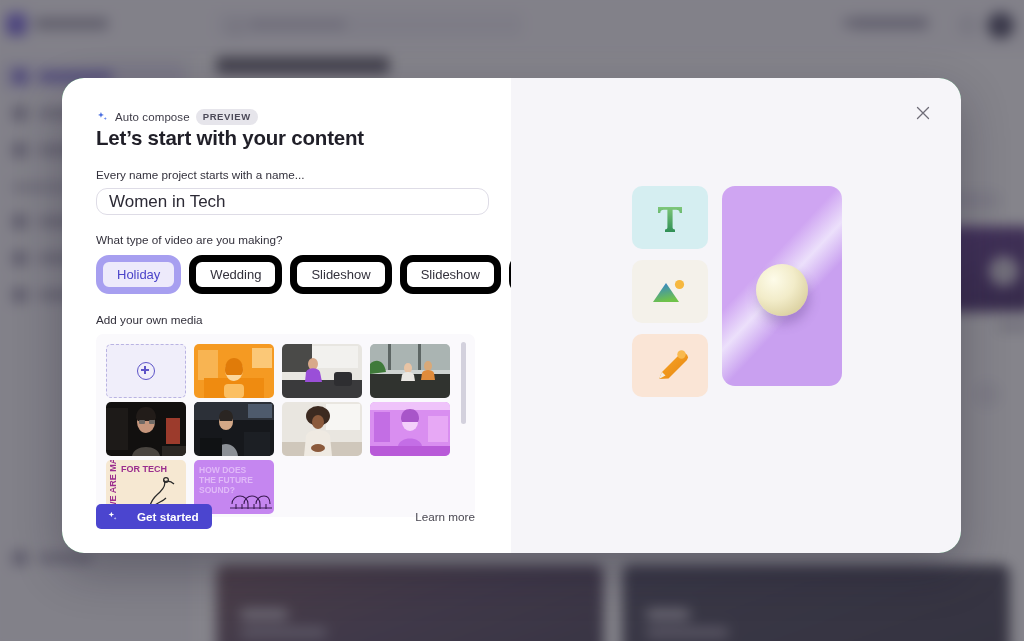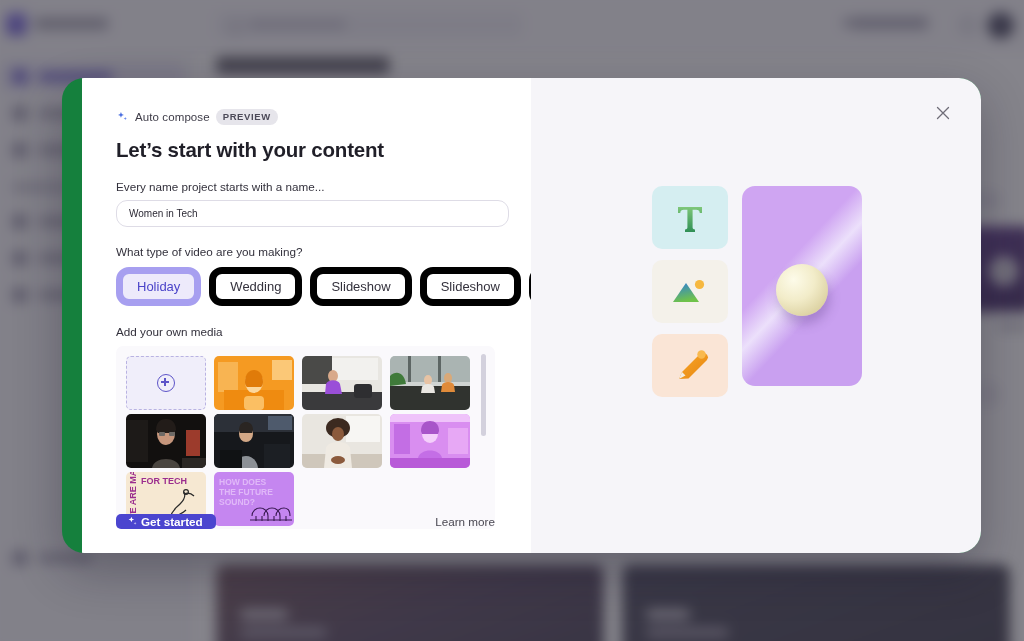--- a/index.html
+++ b/index.html
@@ -40,54 +40,54 @@
                  border-top:6px solid transparent;border-bottom:6px solid transparent;}
   .bg-cardlbl{position:absolute;height:9px;border-radius:3px;background:#c8c5d2;}
   .bg-srch2{position:absolute;left:965px;top:380px;width:26px;height:26px;border-radius:50%;background:#eceaf2;}
 
   
   #overlay{position:absolute;inset:0;background:rgba(58,56,68,.62);}
 
   
   #dialog{position:absolute;left:62px;top:78px;width:899px;height:475px;background:#15803d;
           border-radius:22px;overflow:hidden;display:flex;
-          box-shadow:0 18px 48px rgba(20,18,35,.30);padding-left:20px;}
+          box-shadow:0 18px 48px rgba(20,18,35,.30);}
 
   
   .left-pane{width:449px;height:475px;background:#ffffff;position:relative;box-sizing:border-box;
              padding:31px 0 0 34px;}
   .eyebrow{display:flex;align-items:center;gap:6px;height:16px;}
   .sparkle-sm{width:13px;height:13px;flex:none;}
   .eyebrow-txt{font-size:11.5px;color:#3d3b47;letter-spacing:.1px;}
   .preview-badge{font-size:9.5px;font-weight:700;letter-spacing:.6px;color:#4c4a58;
                  background:#e6e5eb;border-radius:9px;padding:3px 7px 3px 7px;line-height:1;}
-  h1.title{margin:13px 0 0 0;font-size:20.5px;font-weight:700;color:#201f28;letter-spacing:-.2px;}
+  h1.title{margin:1px 0 0 0;font-size:20.5px;font-weight:700;color:#201f28;letter-spacing:-.2px;}
   .field-label{margin-top:18px;font-size:11.7px;color:#33313c;}
   .name-input{margin-top:7px;width:379px;height:25px;box-sizing:content-box;padding:0 0 0 12px;
               border:1px solid #dedce6;border-radius:11px;background:#fff;
-              font-family:inherit;font-size:10px;color:#2c2a35;outline:none;}
+              font-family:inherit;font-size:17px;color:#2c2a35;outline:none;}
   .chips{margin-top:9px;display:flex;gap:8px;}
   .chip{height:25px;padding:0 14px;display:flex;align-items:center;border:7px solid #000000;
         border-radius:13px;background:#fff;font-size:13px;color:#33313c;cursor:pointer;white-space:nowrap;}
   .chip.active{background:#edeafb;border-color:#a79ff0;color:#4b44c9;}
   .media-head{margin-top:19px;font-size:11.7px;color:#33313c;}
   .media-box{margin-top:8px;width:379px;height:183px;background:#faf9fc;border-radius:7px;
              position:relative;box-sizing:border-box;padding:10px 0 0 10px;overflow:hidden;}
   .media-grid{display:flex;flex-wrap:wrap;gap:4px 8px;width:350px;}
   .thumb{width:80px;height:54px;border-radius:5px;overflow:hidden;position:relative;cursor:pointer;flex:none;}
   .add-tile{width:80px;height:54px;border-radius:5px;border:1.5px dashed #b9b3e2;background:#f0eefa;
             display:flex;align-items:center;justify-content:center;cursor:pointer;flex:none;box-sizing:border-box;}
   .plus-ic{width:16px;height:16px;border:1.5px solid #5d54c8;border-radius:50%;position:relative;}
   .plus-ic:before,.plus-ic:after{content:"";position:absolute;background:#5d54c8;}
   .plus-ic:before{left:3.2px;top:6.4px;width:7.6px;height:1.4px;}
   .plus-ic:after{left:6.4px;top:3.2px;width:1.4px;height:7.6px;}
   .sb-track{position:absolute;right:9px;top:8px;width:5px;height:167px;border-radius:3px;background:transparent;}
   .sb-thumb{position:absolute;right:9px;top:8px;width:5px;height:82px;border-radius:3px;background:#d3d1dd;cursor:pointer;}
   .footer{position:absolute;left:34px;bottom:24px;width:379px;display:flex;align-items:center;justify-content:space-between;}
-  .get-started{height:15px;padding:0 13px 0 10px;display:flex;align-items:center;gap:2px;border:none;
+  .get-started{height:25px;padding:0 13px 0 10px;display:flex;align-items:center;gap:18px;border:none;
                border-radius:5px;background:#4b45cf;color:#fff;font-family:inherit;font-size:11.7px;
                font-weight:700;cursor:pointer;}
   .learn-more{font-size:11.7px;color:#4a4852;text-decoration:none;cursor:pointer;}
 
   
   .right-pane{width:450px;height:475px;background:#f6f5f9;position:relative;}
   .close-btn{position:absolute;right:22px;top:22px;width:26px;height:26px;border:none;background:transparent;
              cursor:pointer;padding:0;}
   .close-btn svg{display:block;}
   .preview-stage{position:absolute;left:24px;top:108px;width:404px;height:212px;display:flex;

